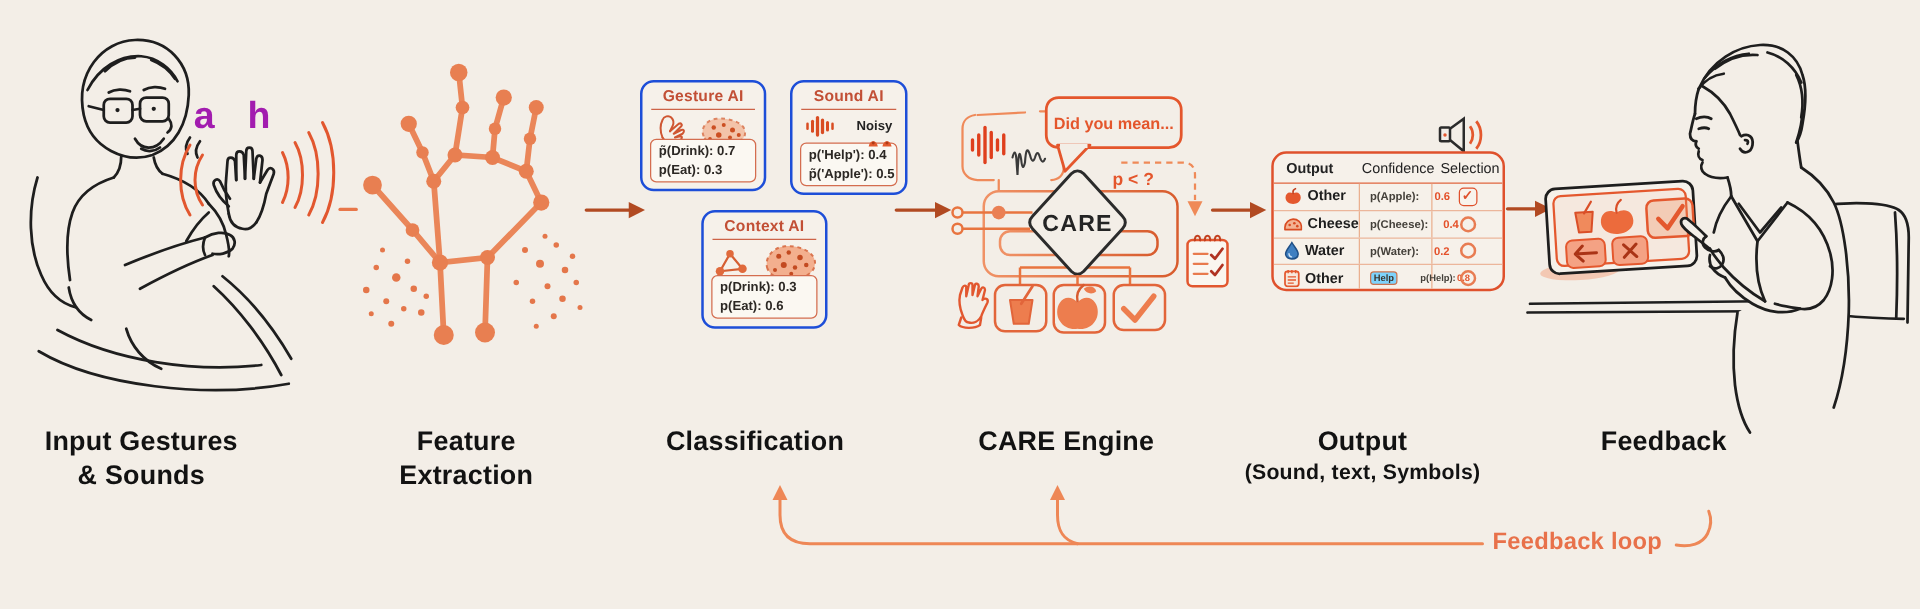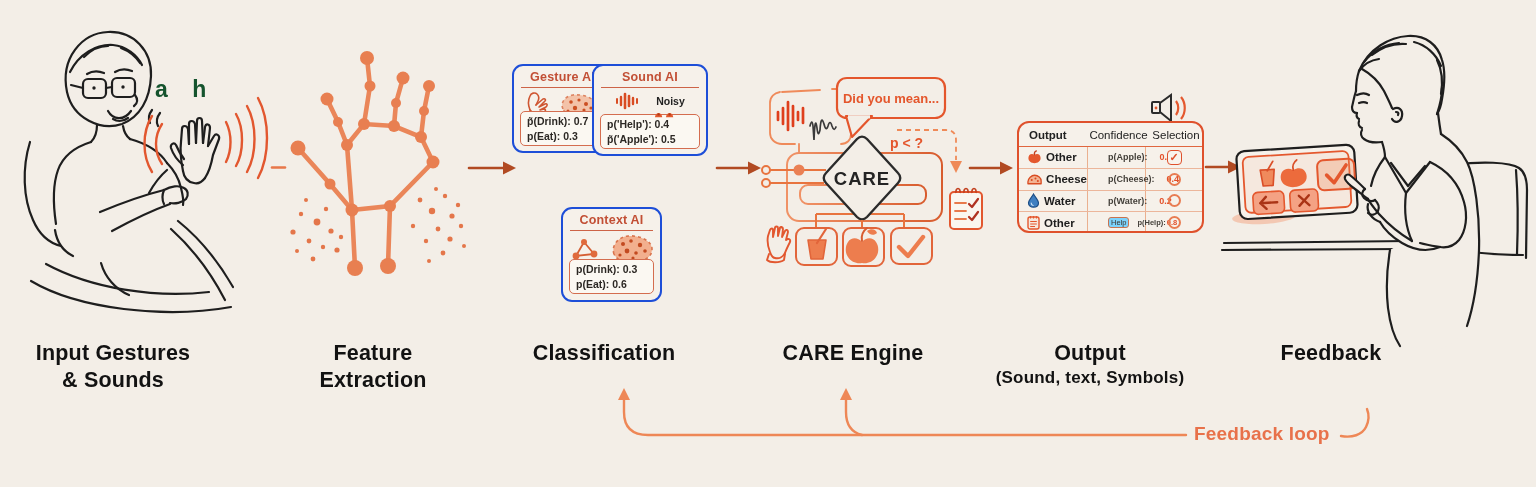--- a/index.html
+++ b/index.html
@@ -16,44 +16,44 @@
   .prob-box{position:absolute;left:6px;right:6px;background:#fbf8f2;border:1.5px solid #d46d4f;border-radius:5px;
             font-size:10.5px;color:#2c2824;line-height:14.5px;padding:2px 0 2px 6px;font-weight:bold;}
   .noisy-label{font-size:10.5px;color:#222;font-weight:bold;margin-left:6px;}
   
   #out-table{position:absolute;left:1017px;top:121px;width:187px;height:112px;border:2.5px solid #df512c;
              border-radius:12px;background:#f6f1ea;box-sizing:border-box;overflow:hidden;}
   .tbl-head{display:flex;height:23px;align-items:center;border-bottom:1.5px solid #e0663f;}
   .tbl-row{display:flex;height:20.8px;align-items:center;border-bottom:1px solid #ecb69b;}
   .tbl-row:last-child{border-bottom:none;}
   .col-out{width:68px;display:flex;align-items:center;padding-left:8px;box-sizing:border-box;gap:4px;}
-  .col-conf{width:59px;display:flex;align-items:center;justify-content:flex-start;padding-left:20px;box-sizing:border-box;
+  .col-conf{width:59px;display:flex;align-items:center;justify-content:flex-start;padding-left:8px;box-sizing:border-box;
             border-left:1px solid #eab08f;border-right:1px solid #eab08f;height:100%;text-align:center;}
   .col-sel{flex:1;display:flex;align-items:center;justify-content:center;height:100%;}
   .hd{font-size:11.5px;color:#222;}
   .hd-out{font-weight:bold;padding-left:10px;width:58px;}
   .hd-conf{width:63px;text-align:center;}
   .hd-sel{flex:1;text-align:center;}
   .row-name{font-weight:bold;font-size:11.5px;color:#1d1d1d;}
   .conf-label{font-size:9px;color:#44403a;font-weight:bold;}
   .conf-val{font-size:9px;color:#e4512a;font-weight:bold;margin-left:12px;}
   .chk{width:13px;height:13px;border:1.8px solid #df512c;border-radius:4px;color:#df512c;font-size:11px;font-weight:bold;
        display:flex;align-items:center;justify-content:center;background:#f8f3ec;line-height:1;}
   .rad{width:13px;height:13px;border:2px solid #e87c52;border-radius:50%;background:transparent;box-sizing:border-box;}
-  .help-badge{font-size:7.5px;font-weight:normal;color:#3c342c;border:1.2px solid #c9734f;border-radius:3px;
-              padding:0 2px;margin-right:8px;background:#7dd3fc;}
+  .help-badge{font-size:7.5px;font-weight:bold;color:#3c342c;border:1.2px solid #c9734f;border-radius:3px;
+              padding:0 2px;margin-right:18px;background:#7dd3fc;}
   .conf-label.small{font-size:7.5px;}
   .conf-val.small{font-size:7.5px;margin-left:1px;}
   
   .stage-label{position:absolute;width:240px;text-align:center;color:#121212;font-weight:bold;
                font-size:21.5px;line-height:27px;letter-spacing:.2px;}
   .stage-sub{font-size:17px;line-height:21px;}
   #loop-label{position:absolute;left:1194px;top:423px;color:#e8714a;font-size:19px;font-weight:bold;letter-spacing:.2px;}
   
-  #speech-ah{position:absolute;left:155px;top:76px;color:#14532d;font-size:23px;font-weight:bold;letter-spacing:9px;}
+  #speech-ah{position:absolute;left:155px;top:76px;color:#a21caf;font-size:30px;font-weight:bold;letter-spacing:9px;}
 </style>
 </head>
 <body>
 
 <div id="canvas">
 
 <svg id="art" width="1536" height="487" viewBox="0 0 1536 487">
   <defs>
     <linearGradient id="chipgrad" x1="0" y1="0" x2="1" y2="0">
       <stop offset="0" stop-color="#f09266"></stop>
@@ -444,21 +444,21 @@
         <circle cx="11" cy="20" r="1.5"></circle>
       </g>
     </svg>
   </div>
   <div class="prob-box" style="bottom:5px;">
     <div>p̃(Drink): 0.7</div>
     <div>p(Eat): 0.3</div>
   </div>
 </div>
 
-<div class="ai-box" style="left:592px;top:64px;width:116px;height:92px;">
+<div class="ai-box" style="left:632px;top:64px;width:94px;height:92px;">
   <div class="ai-title">Sound AI</div>
   <div class="ai-divider"></div>
   <div class="ai-icon-row" style="height:26px;">
     <svg width="26" height="18" viewBox="0 0 26 18">
       <g stroke="#d94c22" stroke-linecap="round" fill="none">
         <line x1="2" y1="7" x2="2" y2="11" stroke-width="2"></line>
         <line x1="6" y1="5" x2="6" y2="13" stroke-width="2.4"></line>
         <line x1="10" y1="2" x2="10" y2="16" stroke-width="2.6"></line>
         <line x1="14" y1="4" x2="14" y2="14" stroke-width="2.6"></line>
         <line x1="18" y1="6" x2="18" y2="12" stroke-width="2.4"></line>
@@ -474,21 +474,21 @@
     <circle cx="5" cy="7" r="1.3" fill="#b03a16"></circle>
           <circle cx="17" cy="7" r="1.3" fill="#b03a16"></circle>
         </g>
   </svg>
   <div class="prob-box" style="bottom:5px;">
     <div>p('Help'): 0.4</div>
     <div>p̃('Apple'): 0.5</div>
   </div>
 </div>
 
-<div class="ai-box" style="left:561px;top:168px;width:101px;height:95px;margin-top:39px;">
+<div class="ai-box" style="left:561px;top:168px;width:101px;height:95px;">
   <div class="ai-title">Context AI</div>
   <div class="ai-divider"></div>
   <div class="ai-icon-row" style="height:36px;">
     <svg width="32" height="30" viewBox="0 0 32 30">
       <g stroke="#d55f33" stroke-width="1.8" fill="none">
         <path d="M8,22 L16,8 L26,20 Z"></path>
       </g>
       <g fill="#e06a3c">
         <circle cx="8" cy="22" r="3.4"></circle>
             <circle cx="16" cy="8" r="3.0"></circle>

